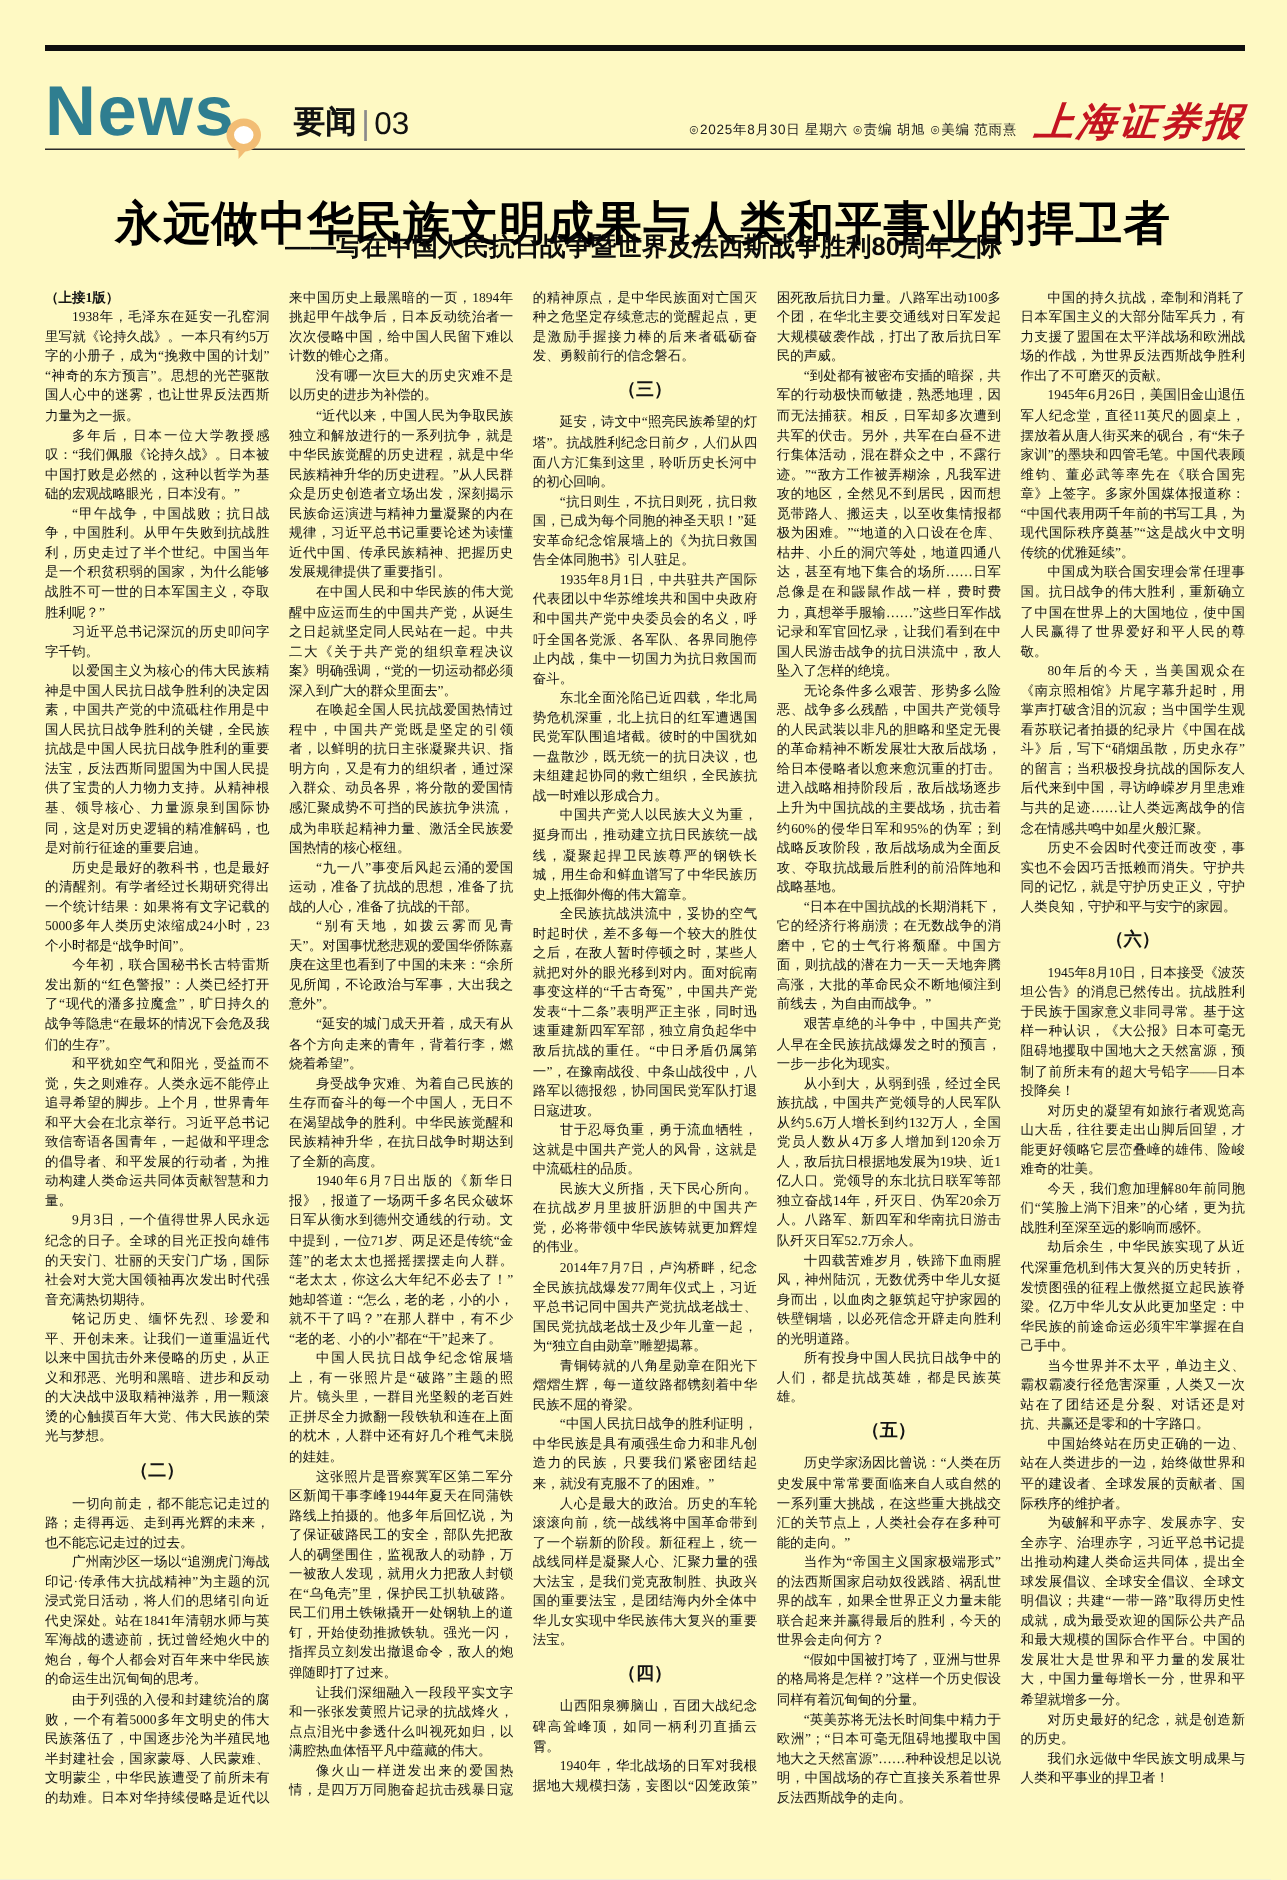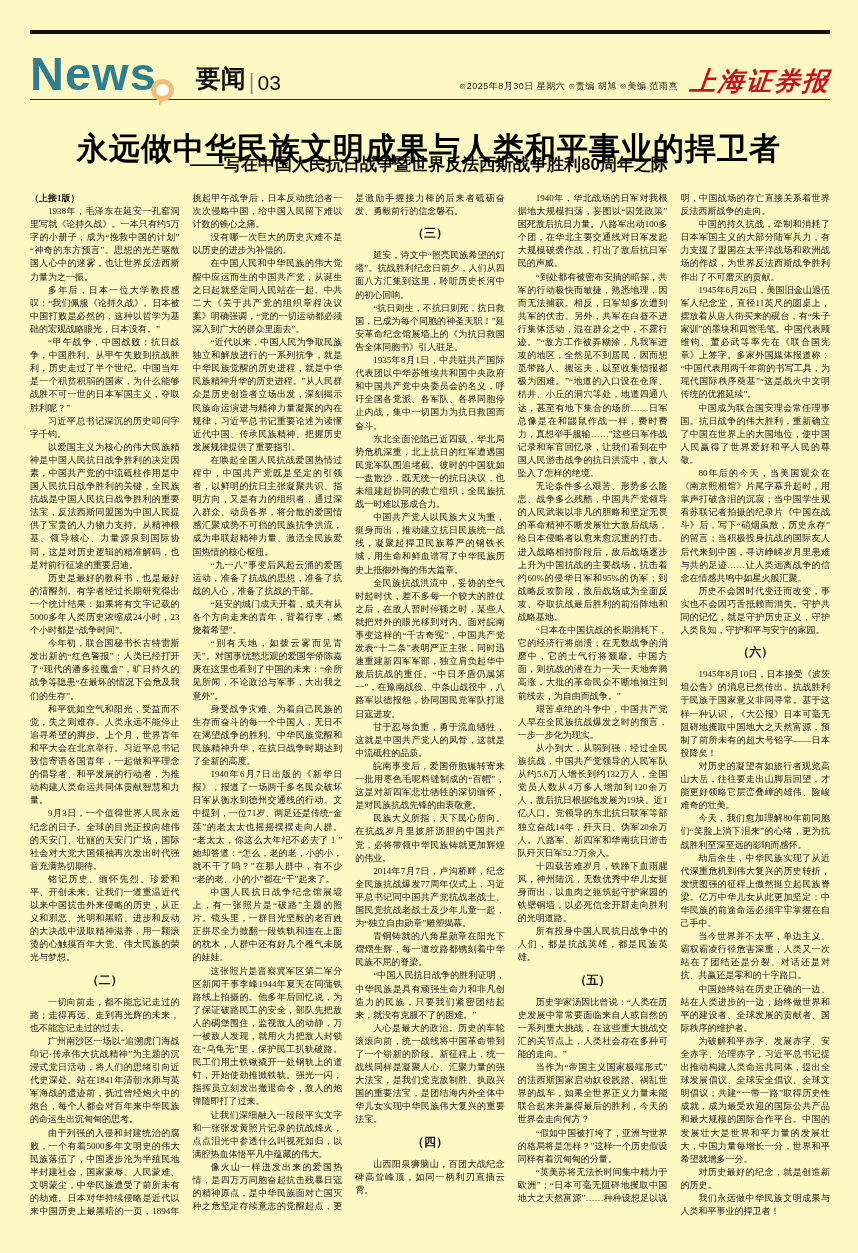--- a/index.html
+++ b/index.html
@@ -9,21 +9,21 @@
   .masthead{position:absolute;left:30px;right:28px;top:38px;height:62px;
             display:flex;justify-content:space-between;align-items:flex-end;
             border-bottom:1px solid #2a2a2a;padding-bottom:4px;box-sizing:border-box;}
   .mast-left{display:flex;align-items:flex-end;}
   .news-logo{font-family:"Liberation Sans",sans-serif;font-weight:bold;font-size:47px;
              line-height:0.9;color:#2f7e90;letter-spacing:1px;}
   .bubble{position:relative;width:13px;height:12px;border:5px solid #f2bd74;border-radius:50%;
           background:#fff;display:inline-block;margin-left:-6px;margin-bottom:-6px;}
   .bubble::after{content:"";position:absolute;left:3px;top:13px;width:0;height:0;
           border-left:8px solid #f2bd74;border-bottom:9px solid transparent;}
-  .section-label{font-family:"Liberation Sans",sans-serif;font-weight:bold;font-size:25px;
+  .section-label{font-family:"Liberation Sans",sans-serif;font-weight:bold;font-size:21px;
                  margin-left:22px;color:#111;}
   .page-divider{font-family:"Liberation Sans",sans-serif;font-weight:200;font-size:22px;
                 color:#8a8a8a;margin:0 3px;}
   .page-number{font-family:"Liberation Sans",sans-serif;font-size:21px;color:#111;}
   .mast-right{display:flex;align-items:flex-end;gap:12px;padding-bottom:2px;}
   .dateline{font-family:"Liberation Sans",sans-serif;font-size:9px;color:#1c1c1c;
             letter-spacing:0.5px;white-space:nowrap;}
   .paper-name{font-family:"Liberation Serif",serif;font-style:italic;font-weight:bold;
               font-size:26px;color:#c41420;letter-spacing:2px;line-height:0.9;
               transform:skewX(-6deg);}
@@ -74,41 +74,40 @@
       <div class="para">历史是最好的教科书，也是最好的清醒剂。有学者经过长期研究得出一个统计结果：如果将有文字记载的5000多年人类历史浓缩成24小时，23个小时都是“战争时间”。</div>
       <div class="para">今年初，联合国秘书长古特雷斯发出新的“红色警报”：人类已经打开了“现代的潘多拉魔盒”，旷日持久的战争等隐患“在最坏的情况下会危及我们的生存”。</div>
       <div class="para">和平犹如空气和阳光，受益而不觉，失之则难存。人类永远不能停止追寻希望的脚步。上个月，世界青年和平大会在北京举行。习近平总书记致信寄语各国青年，一起做和平理念的倡导者、和平发展的行动者，为推动构建人类命运共同体贡献智慧和力量。</div>
       <div class="para">9月3日，一个值得世界人民永远纪念的日子。全球的目光正投向雄伟的天安门、壮丽的天安门广场，国际社会对大党大国领袖再次发出时代强音充满热切期待。</div>
       <div class="para">铭记历史、缅怀先烈、珍爱和平、开创未来。让我们一道重温近代以来中国抗击外来侵略的历史，从正义和邪恶、光明和黑暗、进步和反动的大决战中汲取精神滋养，用一颗滚烫的心触摸百年大党、伟大民族的荣光与梦想。</div>
       <div class="sec-head">（二）</div>
       <div class="para">一切向前走，都不能忘记走过的路；走得再远、走到再光辉的未来，也不能忘记走过的过去。</div>
       <div class="para">广州南沙区一场以“追溯虎门海战印记·传承伟大抗战精神”为主题的沉浸式党日活动，将人们的思绪引向近代史深处。站在1841年清朝水师与英军海战的遗迹前，抚过曾经炮火中的炮台，每个人都会对百年来中华民族的命运生出沉甸甸的思考。</div>
       <div class="para">由于列强的入侵和封建统治的腐败，一个有着5000多年文明史的伟大民族落伍了，中国逐步沦为半殖民地半封建社会，国家蒙辱、人民蒙难、文明蒙尘，中华民族遭受了前所未有的劫难。日本对华持续侵略是近代以来中国历史上最黑暗的一页，1894年挑起甲午战争后，日本反动统治者一次次侵略中国，给中国人民留下难以计数的锥心之痛。</div>
       <div class="para">没有哪一次巨大的历史灾难不是以历史的进步为补偿的。</div>
+      <div class="para">“近代以来，中国人民为争取民族独立和解放进行的一系列抗争，就是中华民族觉醒的历史进程，就是中华民族精神升华的历史进程。”从人民群众是历史创造者立场出发，深刻揭示民族命运演进与精神力量凝聚的内在规律，习近平总书记重要论述为读懂近代中国、传承民族精神、把握历史发展规律提供了重要指引。</div>
       <div class="para">在中国人民和中华民族的伟大觉醒中应运而生的中国共产党，从诞生之日起就坚定同人民站在一起。中共二大《关于共产党的组织章程决议案》明确强调，“党的一切运动都必须深入到广大的群众里面去”。</div>
-      <div class="para">“近代以来，中国人民为争取民族独立和解放进行的一系列抗争，就是中华民族觉醒的历史进程，就是中华民族精神升华的历史进程。”从人民群众是历史创造者立场出发，深刻揭示民族命运演进与精神力量凝聚的内在规律，习近平总书记重要论述为读懂近代中国、传承民族精神、把握历史发展规律提供了重要指引。</div>
       <div class="para">在唤起全国人民抗战爱国热情过程中，中国共产党既是坚定的引领者，以鲜明的抗日主张凝聚共识、指明方向，又是有力的组织者，通过深入群众、动员各界，将分散的爱国情感汇聚成势不可挡的民族抗争洪流，成为串联起精神力量、激活全民族爱国热情的核心枢纽。</div>
       <div class="para">“九一八”事变后风起云涌的爱国运动，准备了抗战的思想，准备了抗战的人心，准备了抗战的干部。</div>
+      <div class="para">“别有天地，如拨云雾而见青天”。对国事忧愁悲观的爱国华侨陈嘉庚在这里也看到了中国的未来：“余所见所闻，不论政治与军事，大出我之意外”。</div>
       <div class="para">“延安的城门成天开着，成天有从各个方向走来的青年，背着行李，燃烧着希望”。</div>
-      <div class="para">“别有天地，如拨云雾而见青天”。对国事忧愁悲观的爱国华侨陈嘉庚在这里也看到了中国的未来：“余所见所闻，不论政治与军事，大出我之意外”。</div>
       <div class="para">身受战争灾难、为着自己民族的生存而奋斗的每一个中国人，无日不在渴望战争的胜利。中华民族觉醒和民族精神升华，在抗日战争时期达到了全新的高度。</div>
       <div class="para">1940年6月7日出版的《新华日报》，报道了一场两千多名民众破坏日军从衡水到德州交通线的行动。文中提到，一位71岁、两足还是传统“金莲”的老太太也摇摇摆摆走向人群。“老太太，你这么大年纪不必去了！”她却答道：“怎么，老的老，小的小，就不干了吗？”在那人群中，有不少“老的老、小的小”都在“干”起来了。</div>
       <div class="para">中国人民抗日战争纪念馆展墙上，有一张照片是“破路”主题的照片。镜头里，一群目光坚毅的老百姓正拼尽全力掀翻一段铁轨和连在上面的枕木，人群中还有好几个稚气未脱的娃娃。</div>
       <div class="para">这张照片是晋察冀军区第二军分区新闻干事李峰1944年夏天在同蒲铁路线上拍摄的。他多年后回忆说，为了保证破路民工的安全，部队先把敌人的碉堡围住，监视敌人的动静，万一被敌人发现，就用火力把敌人封锁在“乌龟壳”里，保护民工扒轨破路。民工们用土铁锹撬开一处钢轨上的道钉，开始使劲推掀铁轨。强光一闪，指挥员立刻发出撤退命令，敌人的炮弹随即打了过来。</div>
       <div class="para">让我们深细融入一段段平实文字和一张张发黄照片记录的抗战烽火，点点泪光中参透什么叫视死如归，以满腔热血体悟平凡中蕴藏的伟大。</div>
       <div class="para">像火山一样迸发出来的爱国热情，是四万万同胞奋起抗击残暴日寇的精神原点，是中华民族面对亡国灭种之危坚定存续意志的觉醒起点，更是激励手握接力棒的后来者砥砺奋发、勇毅前行的信念磐石。</div>
       <div class="sec-head">（三）</div>
       <div class="para">延安，诗文中“照亮民族希望的灯塔”。抗战胜利纪念日前夕，人们从四面八方汇集到这里，聆听历史长河中的初心回响。</div>
       <div class="para">“抗日则生，不抗日则死，抗日救国，已成为每个同胞的神圣天职！”延安革命纪念馆展墙上的《为抗日救国告全体同胞书》引人驻足。</div>
       <div class="para">1935年8月1日，中共驻共产国际代表团以中华苏维埃共和国中央政府和中国共产党中央委员会的名义，呼吁全国各党派、各军队、各界同胞停止内战，集中一切国力为抗日救国而奋斗。</div>
       <div class="para">东北全面沦陷已近四载，华北局势危机深重，北上抗日的红军遭遇国民党军队围追堵截。彼时的中国犹如一盘散沙，既无统一的抗日决议，也未组建起协同的救亡组织，全民族抗战一时难以形成合力。</div>
       <div class="para">中国共产党人以民族大义为重，挺身而出，推动建立抗日民族统一战线，凝聚起捍卫民族尊严的钢铁长城，用生命和鲜血谱写了中华民族历史上抵御外侮的伟大篇章。</div>
       <div class="para">全民族抗战洪流中，妥协的空气时起时伏，差不多每一个较大的胜仗之后，在敌人暂时停顿之时，某些人就把对外的眼光移到对内。面对皖南事变这样的“千古奇冤”，中国共产党发表“十二条”表明严正主张，同时迅速重建新四军军部，独立肩负起华中敌后抗战的重任。“中日矛盾仍属第一”，在豫南战役、中条山战役中，八路军以德报怨，协同国民党军队打退日寇进攻。</div>
       <div class="para">甘于忍辱负重，勇于流血牺牲，这就是中国共产党人的风骨，这就是中流砥柱的品质。</div>
-      <div class="para">皖南事变后，爱国侨胞辗转寄来一批用枣色毛呢料缝制成的“百帽”，这是对新四军悲壮牺牲的深切缅怀，是对民族抗战先锋的由衷敬意。</div>
       <div class="para">民族大义所指，天下民心所向。在抗战岁月里披肝沥胆的中国共产党，必将带领中华民族铸就更加辉煌的伟业。</div>
       <div class="para">2014年7月7日，卢沟桥畔，纪念全民族抗战爆发77周年仪式上，习近平总书记同中国共产党抗战老战士、国民党抗战老战士及少年儿童一起，为“独立自由勋章”雕塑揭幕。</div>
       <div class="para">青铜铸就的八角星勋章在阳光下熠熠生辉，每一道纹路都镌刻着中华民族不屈的脊梁。</div>
       <div class="para">“中国人民抗日战争的胜利证明，中华民族是具有顽强生命力和非凡创造力的民族，只要我们紧密团结起来，就没有克服不了的困难。”</div>
       <div class="para">人心是最大的政治。历史的车轮滚滚向前，统一战线将中国革命带到了一个崭新的阶段。新征程上，统一战线同样是凝聚人心、汇聚力量的强大法宝，是我们党克敌制胜、执政兴国的重要法宝，是团结海内外全体中华儿女实现中华民族伟大复兴的重要法宝。</div>
       <div class="sec-head">（四）</div>
       <div class="para">山西阳泉狮脑山，百团大战纪念碑高耸峰顶，如同一柄利刃直插云霄。</div>
       <div class="para">1940年，华北战场的日军对我根据地大规模扫荡，妄图以“囚笼政策”困死敌后抗日力量。八路军出动100多个团，在华北主要交通线对日军发起大规模破袭作战，打出了敌后抗日军民的声威。</div>
       <div class="para">“到处都有被密布安插的暗探，共军的行动极快而敏捷，熟悉地理，因而无法捕获。相反，日军却多次遭到共军的伏击。另外，共军在白昼不进行集体活动，混在群众之中，不露行迹。”“敌方工作被弄糊涂，凡我军进攻的地区，全然见不到居民，因而想觅带路人、搬运夫，以至收集情报都极为困难。”“地道的入口设在仓库、枯井、小丘的洞穴等处，地道四通八达，甚至有地下集合的场所……日军总像是在和鼹鼠作战一样，费时费力，真想举手服输……”这些日军作战记录和军官回忆录，让我们看到在中国人民游击战争的抗日洪流中，敌人坠入了怎样的绝境。</div>
       <div class="para">无论条件多么艰苦、形势多么险恶、战争多么残酷，中国共产党领导的人民武装以非凡的胆略和坚定无畏的革命精神不断发展壮大敌后战场，给日本侵略者以愈来愈沉重的打击。进入战略相持阶段后，敌后战场逐步上升为中国抗战的主要战场，抗击着约60%的侵华日军和95%的伪军；到战略反攻阶段，敌后战场成为全面反攻、夺取抗战最后胜利的前沿阵地和战略基地。</div>

